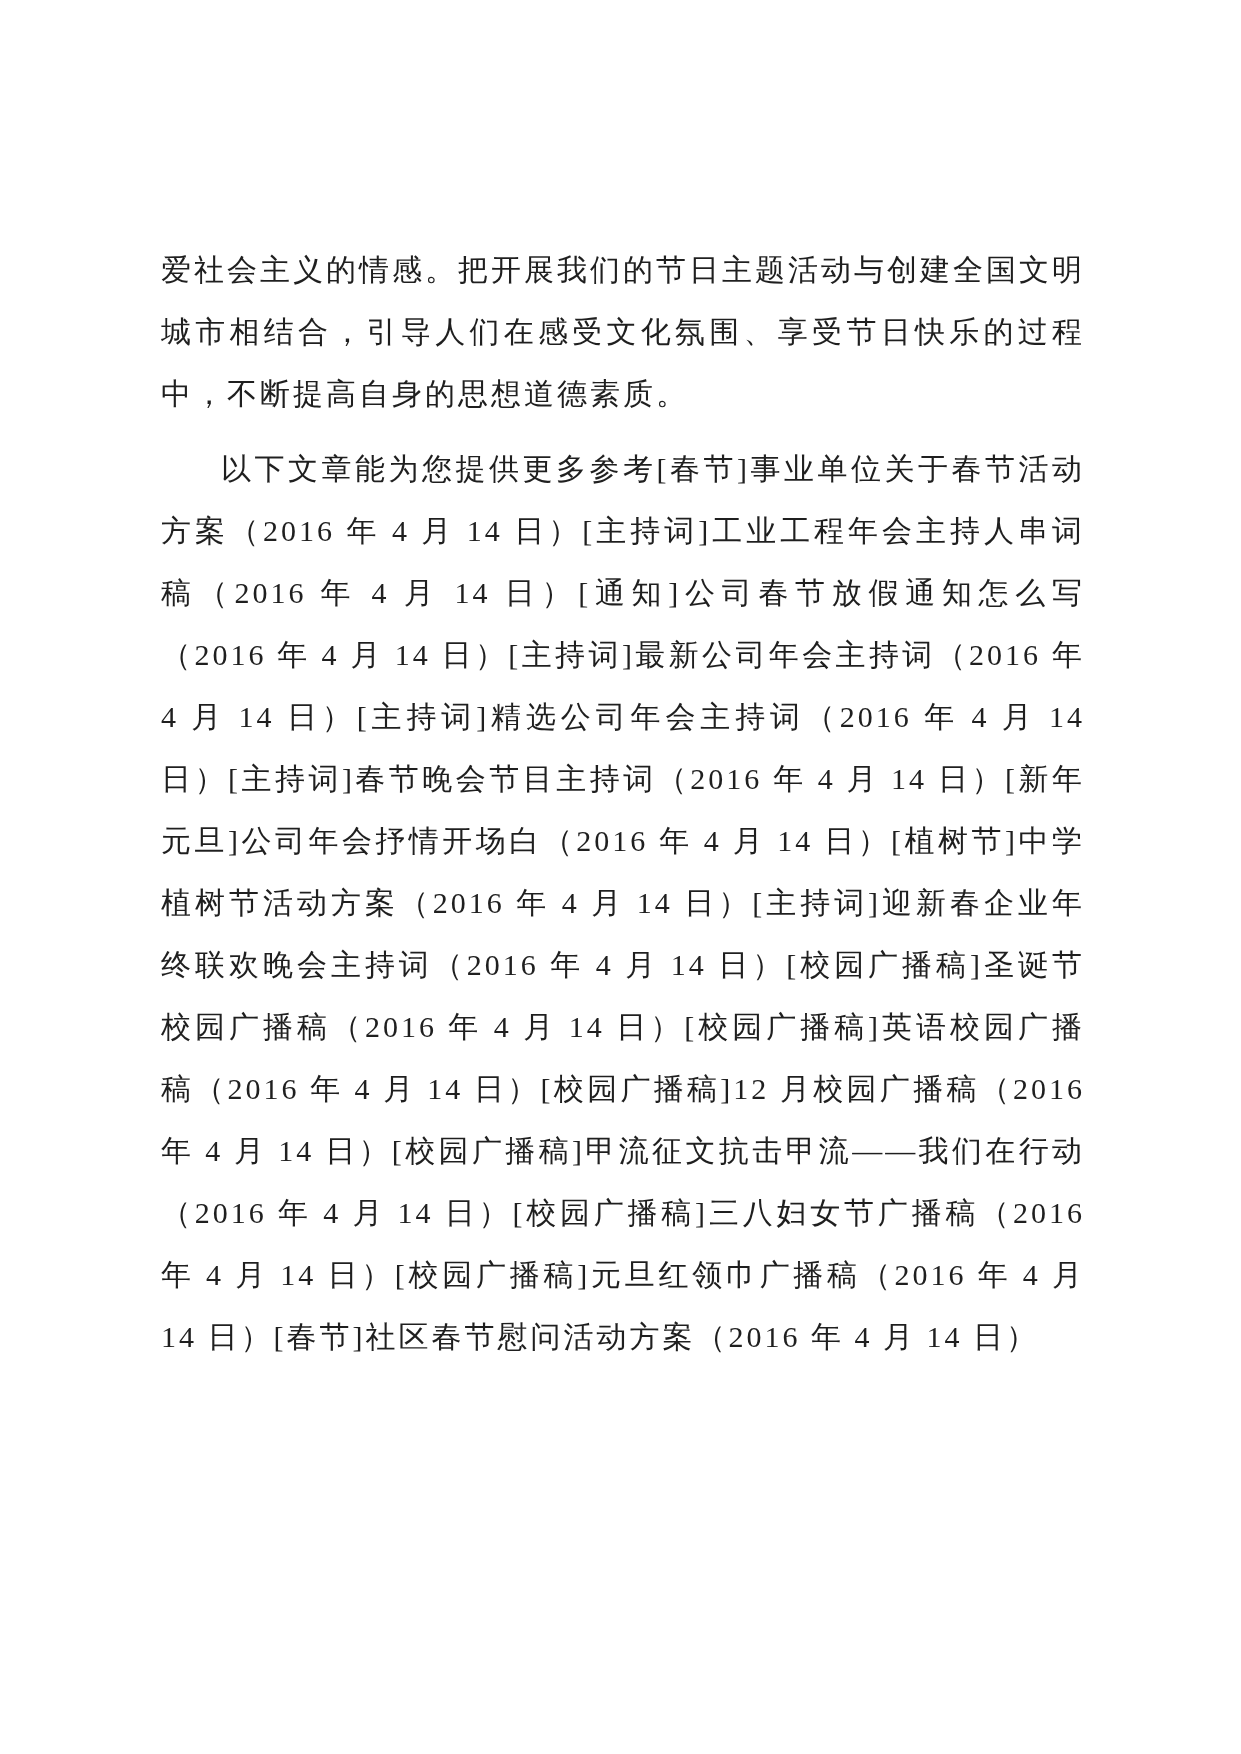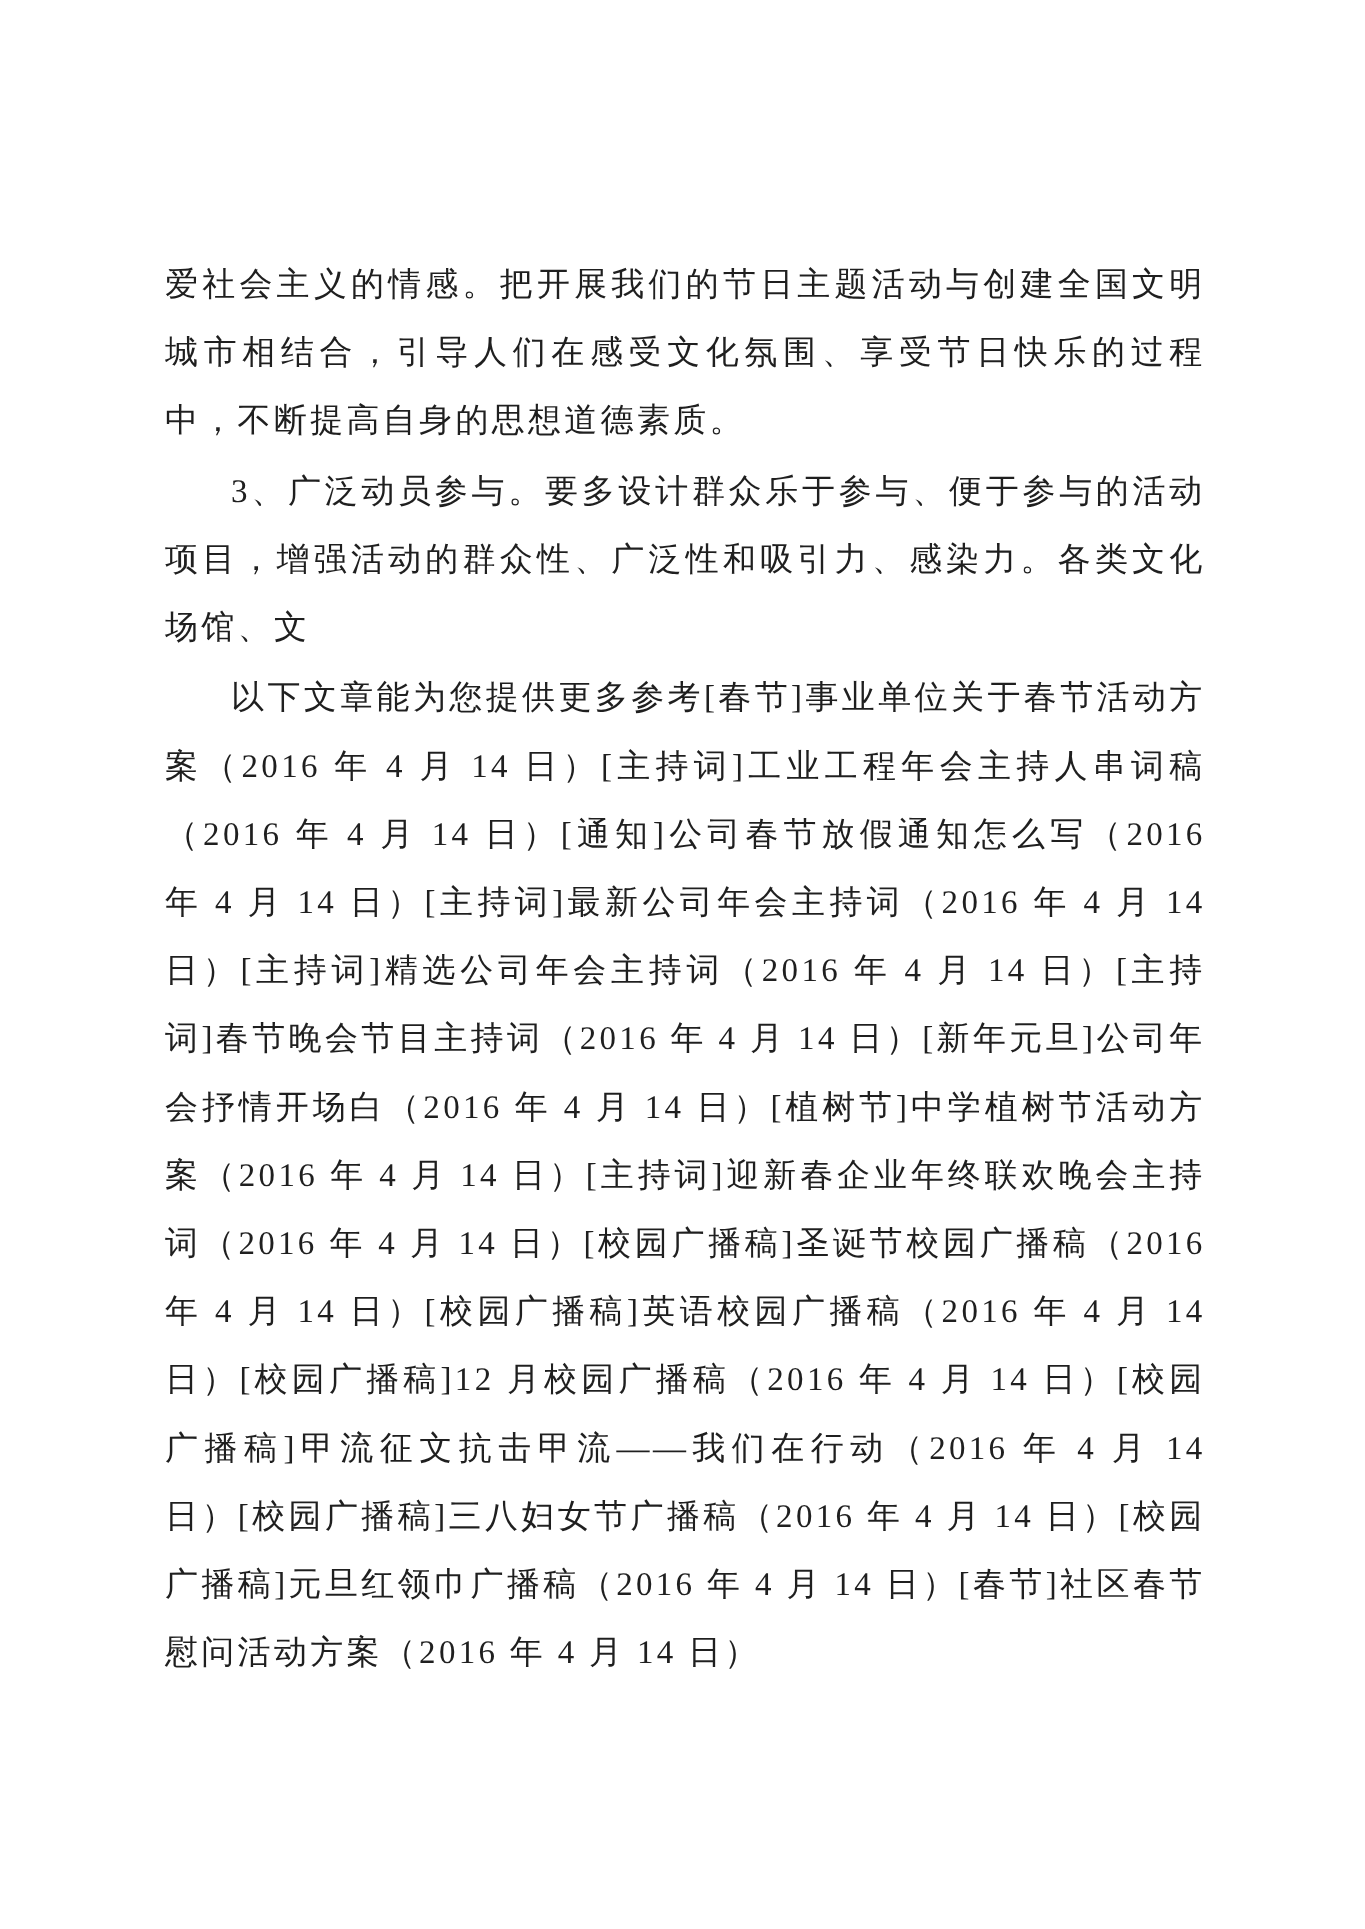--- a/index.html
+++ b/index.html
@@ -21,21 +21,21 @@
     left: 148px;
     top: 226px;
     width: 950px;
     font-size: 30px;
     line-height: 62px;
     letter-spacing: 3px;
     text-align: justify;
     text-justify: inter-ideograph;
   }
   .doc-body p {
-    margin: 2px;
+    margin: 13px;
     padding: 0;
   }
   .doc-body p.indent {
     text-indent: 2em;
   }
   .page-footer {
     position: absolute;
     left: 148px;
     width: 950px;
     top: 1612px;
@@ -46,18 +46,17 @@
     color: var(--text-color, #1f1f1f);
   }
 </style>
 </head>
 <body>
 
 <div class="page">
 
   <div class="doc-body">
     <p>爱社会主义的情感。把开展我们的节日主题活动与创建全国文明城市相结合，引导人们在感受文化氛围、享受节日快乐的过程中，不断提高自身的思想道德素质。</p>
-    <p class="indent">3、广泛动员参与。要多设计群众乐于参与、便于参与的活动项目，增强活动的群众性、广泛性和吸引力、感染力。各类文化场馆、文</p>
     <p class="indent">以下文章能为您提供更多参考[春节]事业单位关于春节活动方案（2016 年 4 月 14 日）[主持词]工业工程年会主持人串词稿（2016 年 4 月 14 日）[通知]公司春节放假通知怎么写（2016 年 4 月 14 日）[主持词]最新公司年会主持词（2016 年 4 月 14 日）[主持词]精选公司年会主持词（2016 年 4 月 14 日）[主持词]春节晚会节目主持词（2016 年 4 月 14 日）[新年元旦]公司年会抒情开场白（2016 年 4 月 14 日）[植树节]中学植树节活动方案（2016 年 4 月 14 日）[主持词]迎新春企业年终联欢晚会主持词（2016 年 4 月 14 日）[校园广播稿]圣诞节校园广播稿（2016 年 4 月 14 日）[校园广播稿]英语校园广播稿（2016 年 4 月 14 日）[校园广播稿]12 月校园广播稿（2016 年 4 月 14 日）[校园广播稿]甲流征文抗击甲流——我们在行动（2016 年 4 月 14 日）[校园广播稿]三八妇女节广播稿（2016 年 4 月 14 日）[校园广播稿]元旦红领巾广播稿（2016 年 4 月 14 日）[春节]社区春节慰问活动方案（2016 年 4 月 14 日）</p>
   </div>
 
 
 </div>
 
 </body></html>

